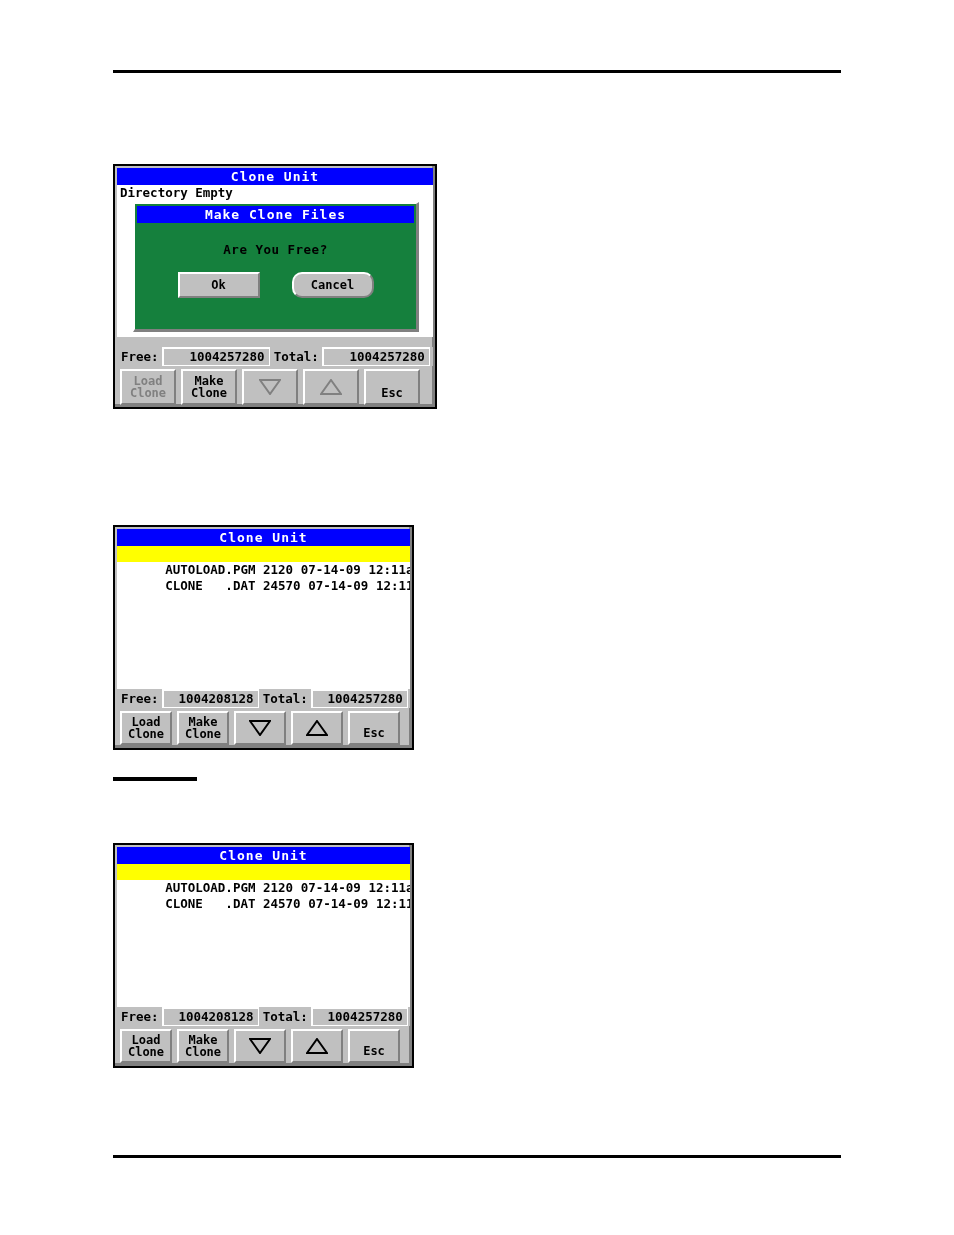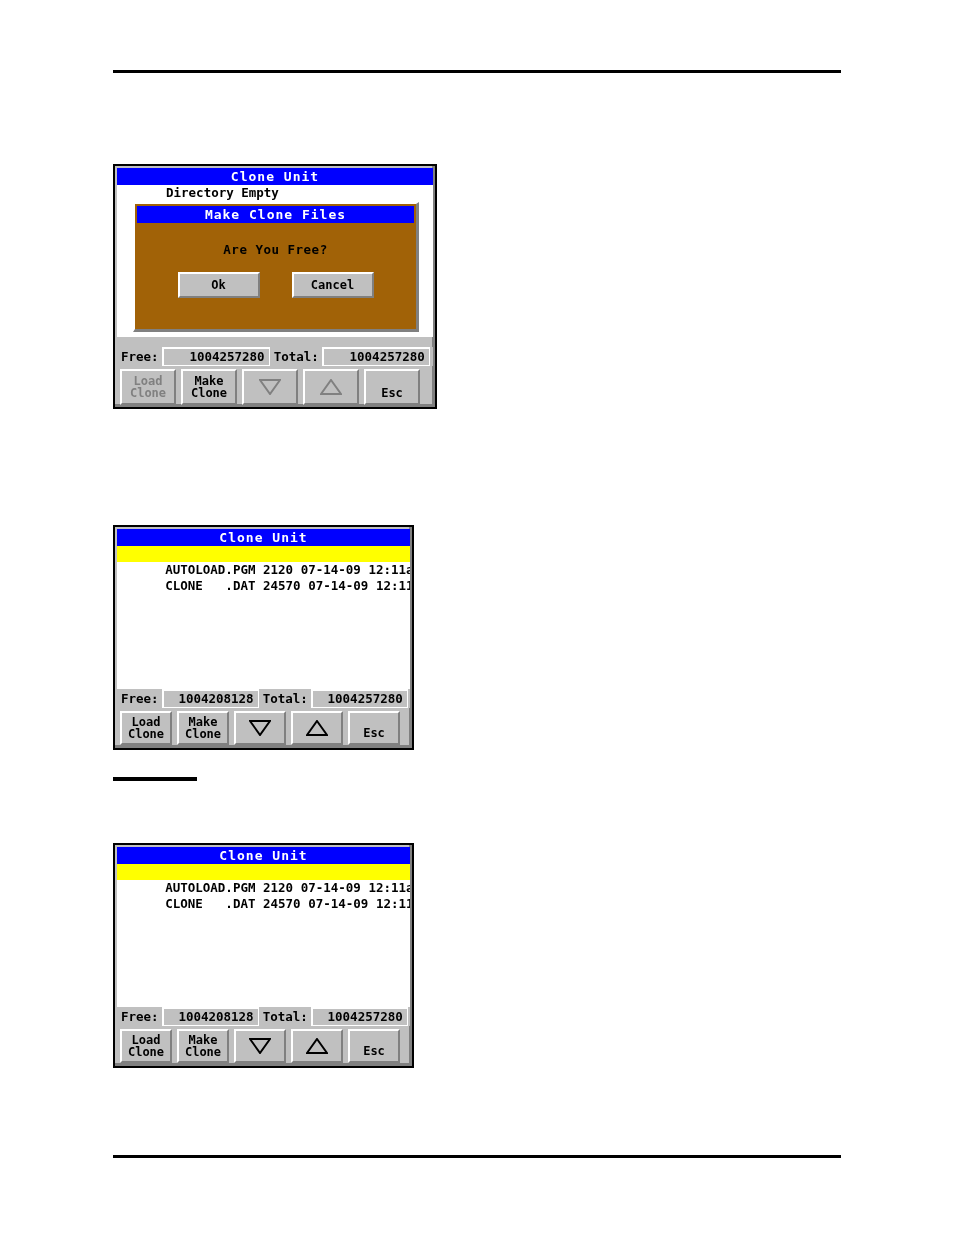--- a/index.html
+++ b/index.html
@@ -96,21 +96,20 @@
   }
   .file-row.selected { background: #ffff00; }
 
   .dir-empty {
     font-size: 12.5px;
     font-weight: bold;
     color: #000000;
     white-space: pre;
     padding-left: 3px;
     line-height: 16px;
-    margin-left: 46px;
   }
 
   
   .statusbar {
     position: absolute;
     left: 2px;
     right: 2px;
     height: 19px;
     background: #c0c0c0;
     display: flex;
@@ -184,34 +183,34 @@
 
   <div class="titlebar">
     <span>Clone Unit</span>
   </div>
 
   <div class="screen" style="top:19px; height:152px;">
     <div class="dir-empty">Directory Empty</div>
   </div>
 
   <div style="position:absolute; left:18px; top:36px; width:286px; height:130px;
-              background:#a16207; border-top:2px solid #ffffff; border-left:2px solid #ffffff;
+              background:#15803d; border-top:2px solid #ffffff; border-left:2px solid #ffffff;
               border-right:3px solid #808080; border-bottom:3px solid #808080; box-sizing:border-box;">
     <div style="position:absolute; left:2px; right:2px; top:2px; height:17px; background:#0000ff;
                 color:#ffffff; font-weight:bold; font-size:13px; letter-spacing:1px;
                 text-align:center; line-height:17px;">
       <span>Make Clone Files</span>
     </div>
     <div style="position:absolute; left:0; right:0; top:38px; text-align:center;
                 font-size:12.5px; font-weight:bold; color:#000000; letter-spacing:0.5px;">Are You Free?</div>
     <div style="position:absolute; left:0; right:0; top:68px; display:flex; justify-content:center; gap:32px;">
       <div class="btn" style="width:82px; height:26px;">
         <span>Ok</span>
       </div>
-      <div class="btn" style="width:82px; height:26px;">
+      <div class="btn" style="width:82px; height:26px;border-radius:10px;">
         <span>Cancel</span>
       </div>
     </div>
   </div>
 
   <div class="statusbar" style="top:181px;">
     <span class="status-label">Free:</span>
     <span class="status-value" style="width:108px;">1004257280</span>
     <span class="status-label">Total:</span>
     <span class="status-value" style="width:108px;">1004257280</span>

